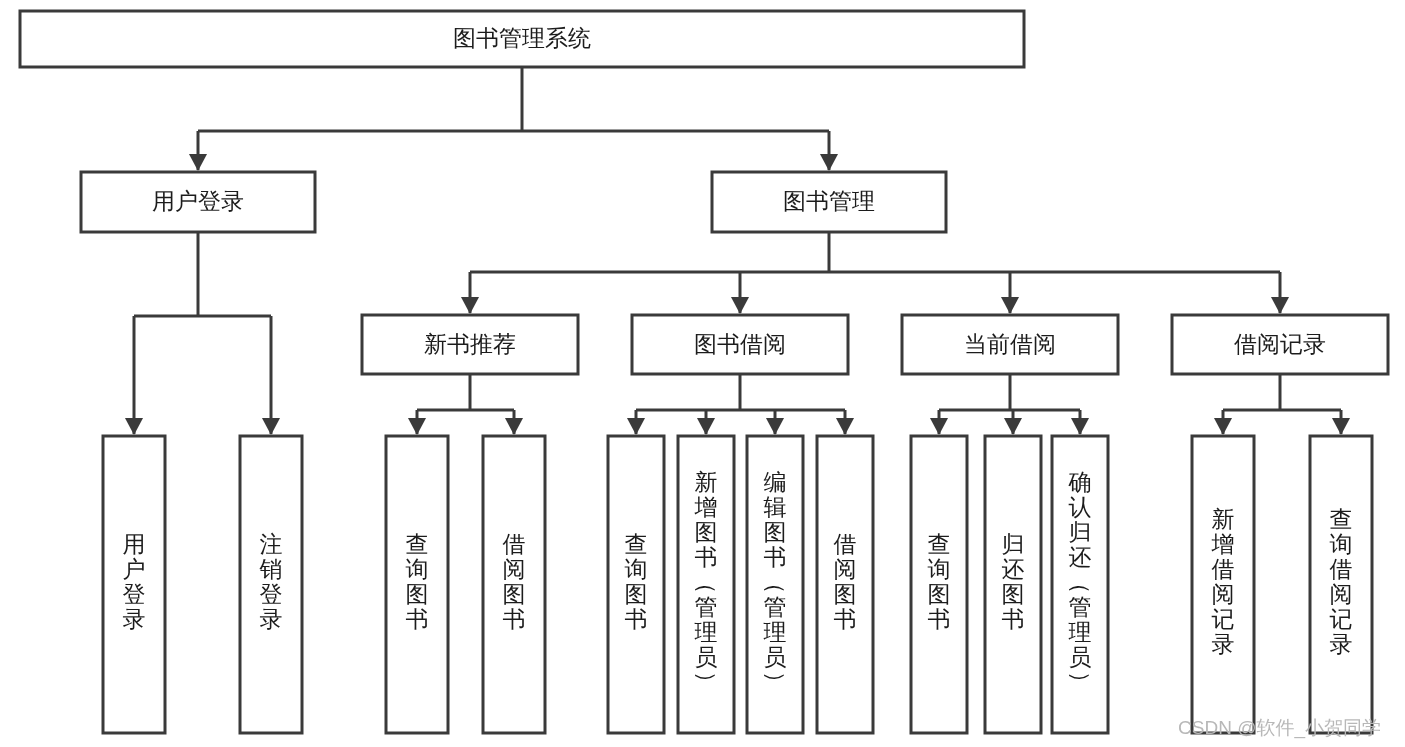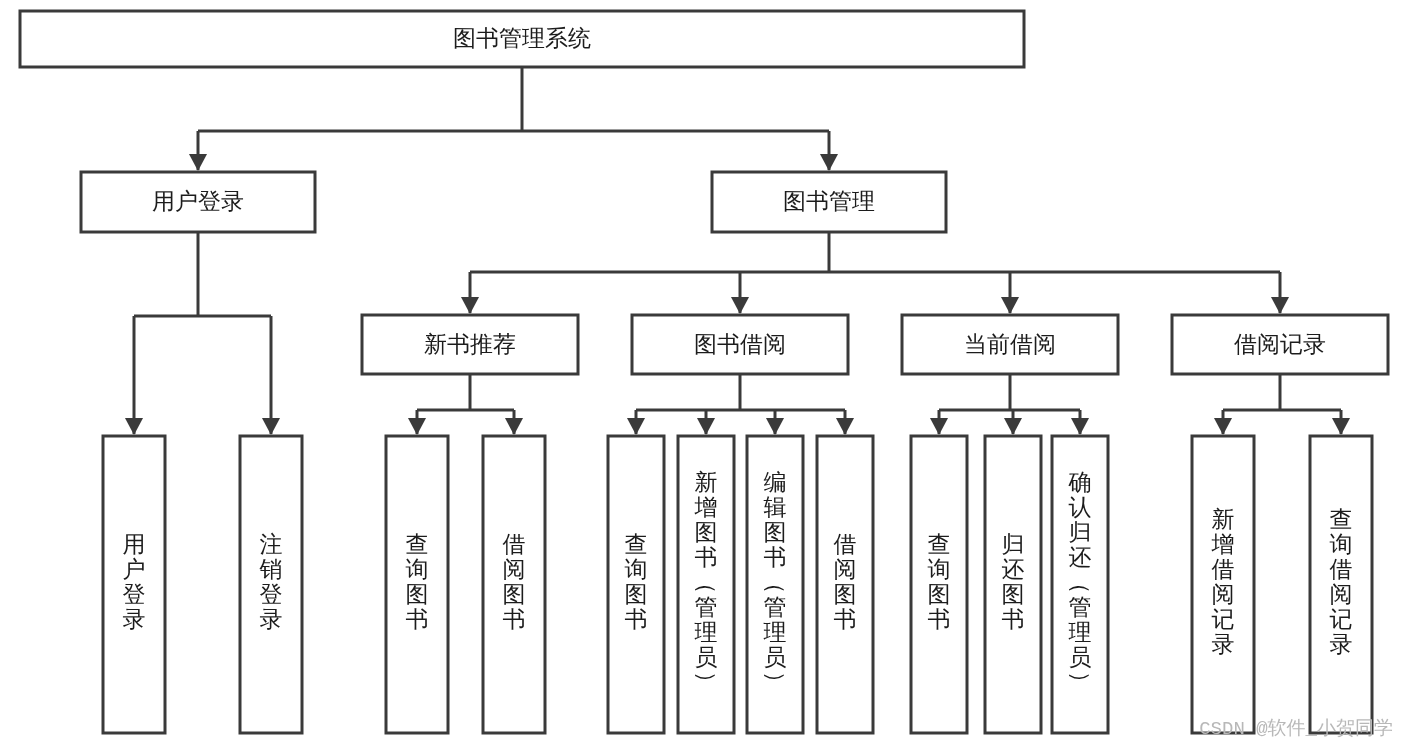--- a/index.html
+++ b/index.html
@@ -50,23 +50,23 @@
     dominant-baseline: middle;
   }
   .node-label-v {
     font-family: "Liberation Sans", "DejaVu Sans", sans-serif;
     font-size: 23px;
     fill: #1c1c1c;
     text-anchor: middle;
   }
   .watermark-text {
     position: absolute;
-    right: 12px;
+    right: 24px;
     bottom: 6px;
-    font-family: Liberation Mono, monospace;
+    font-family: Liberation Sans, sans-serif;
     font-size: 19px;
     color: #b8b8b8;
     white-space: nowrap;
     user-select: none;
   }
 </style>
 </head>
 <body>
 
 <div id="diagram-root">

